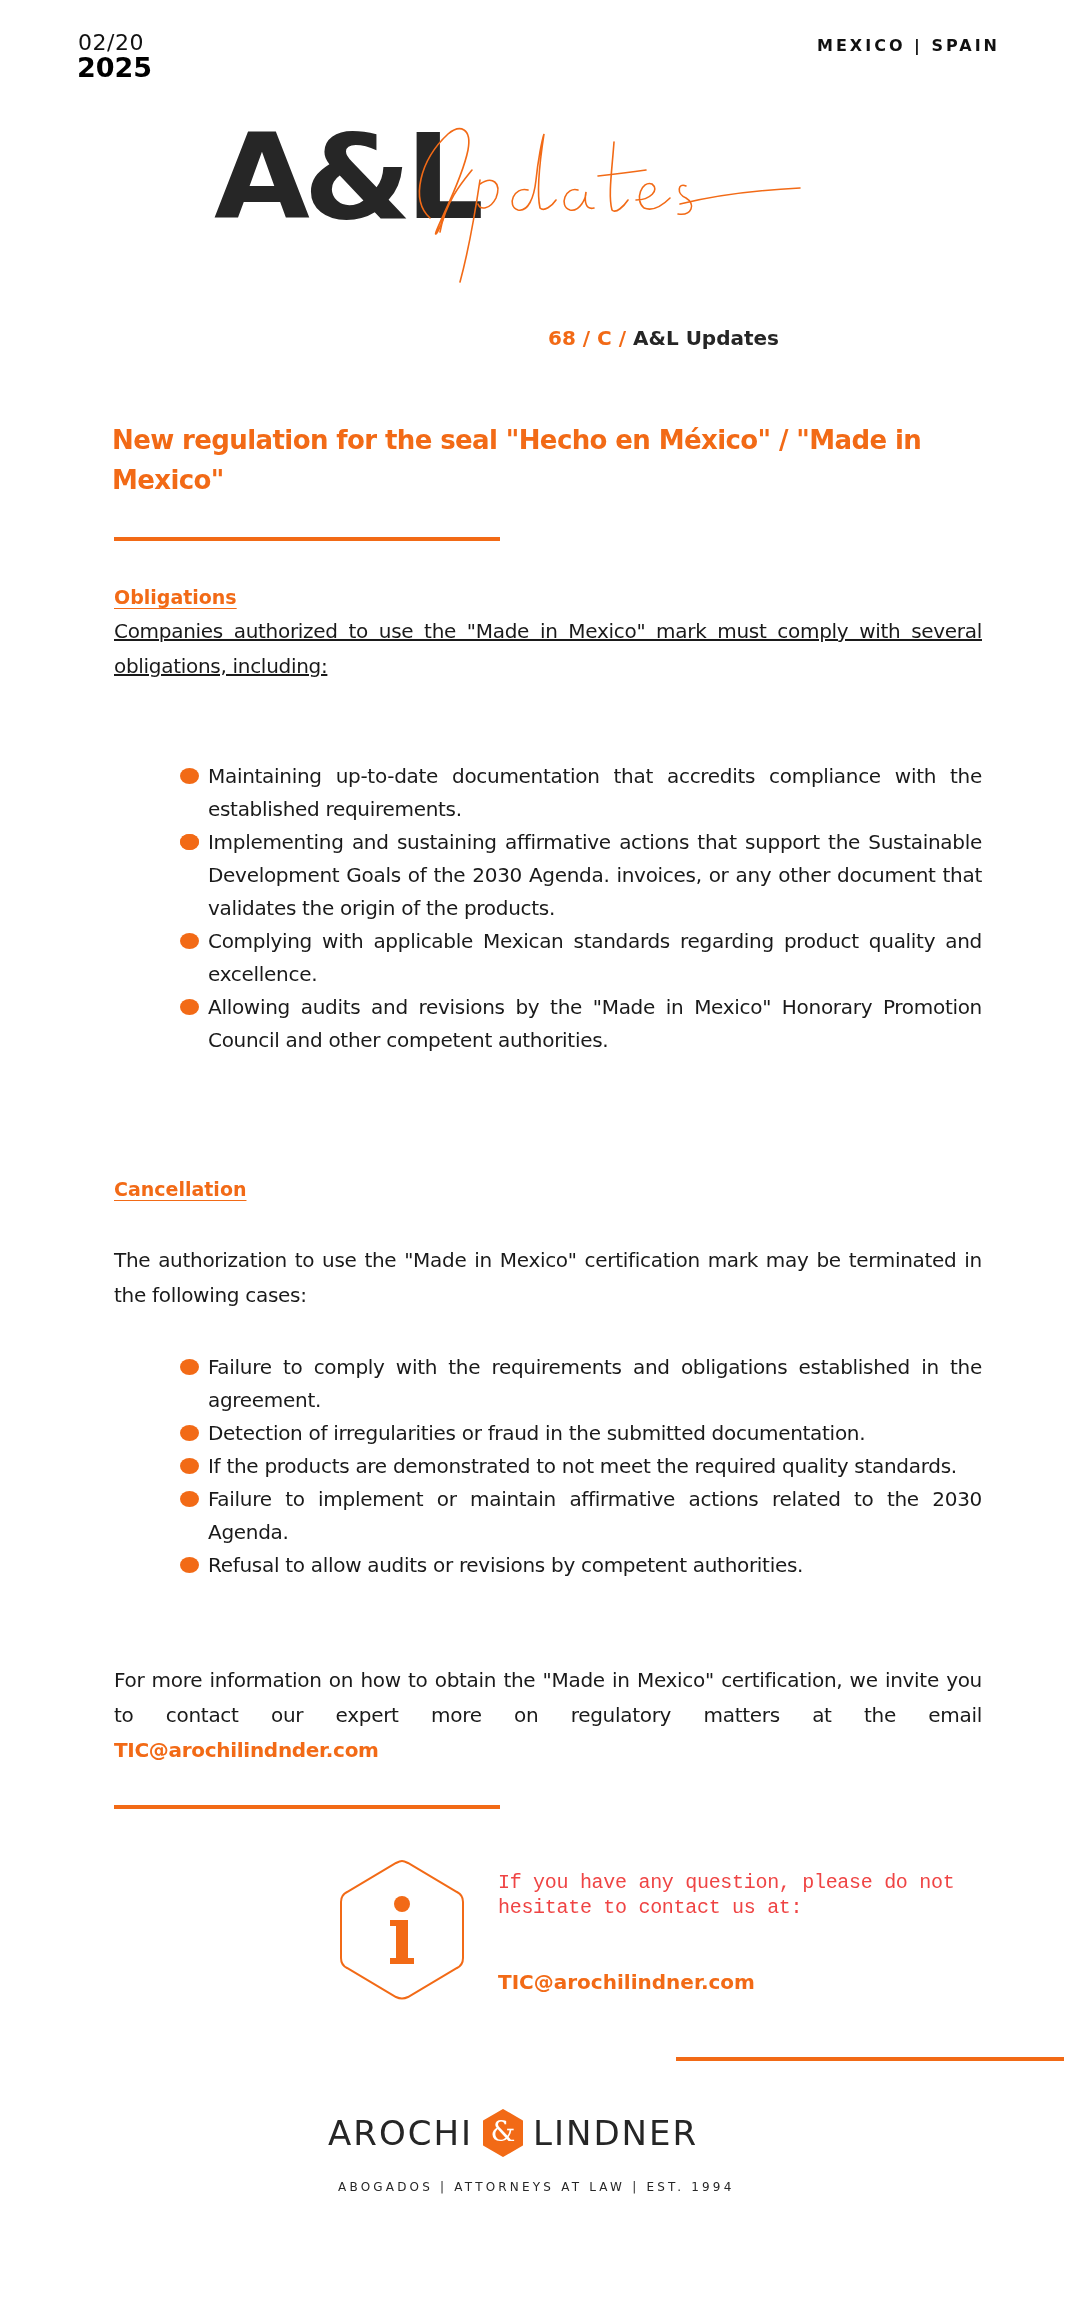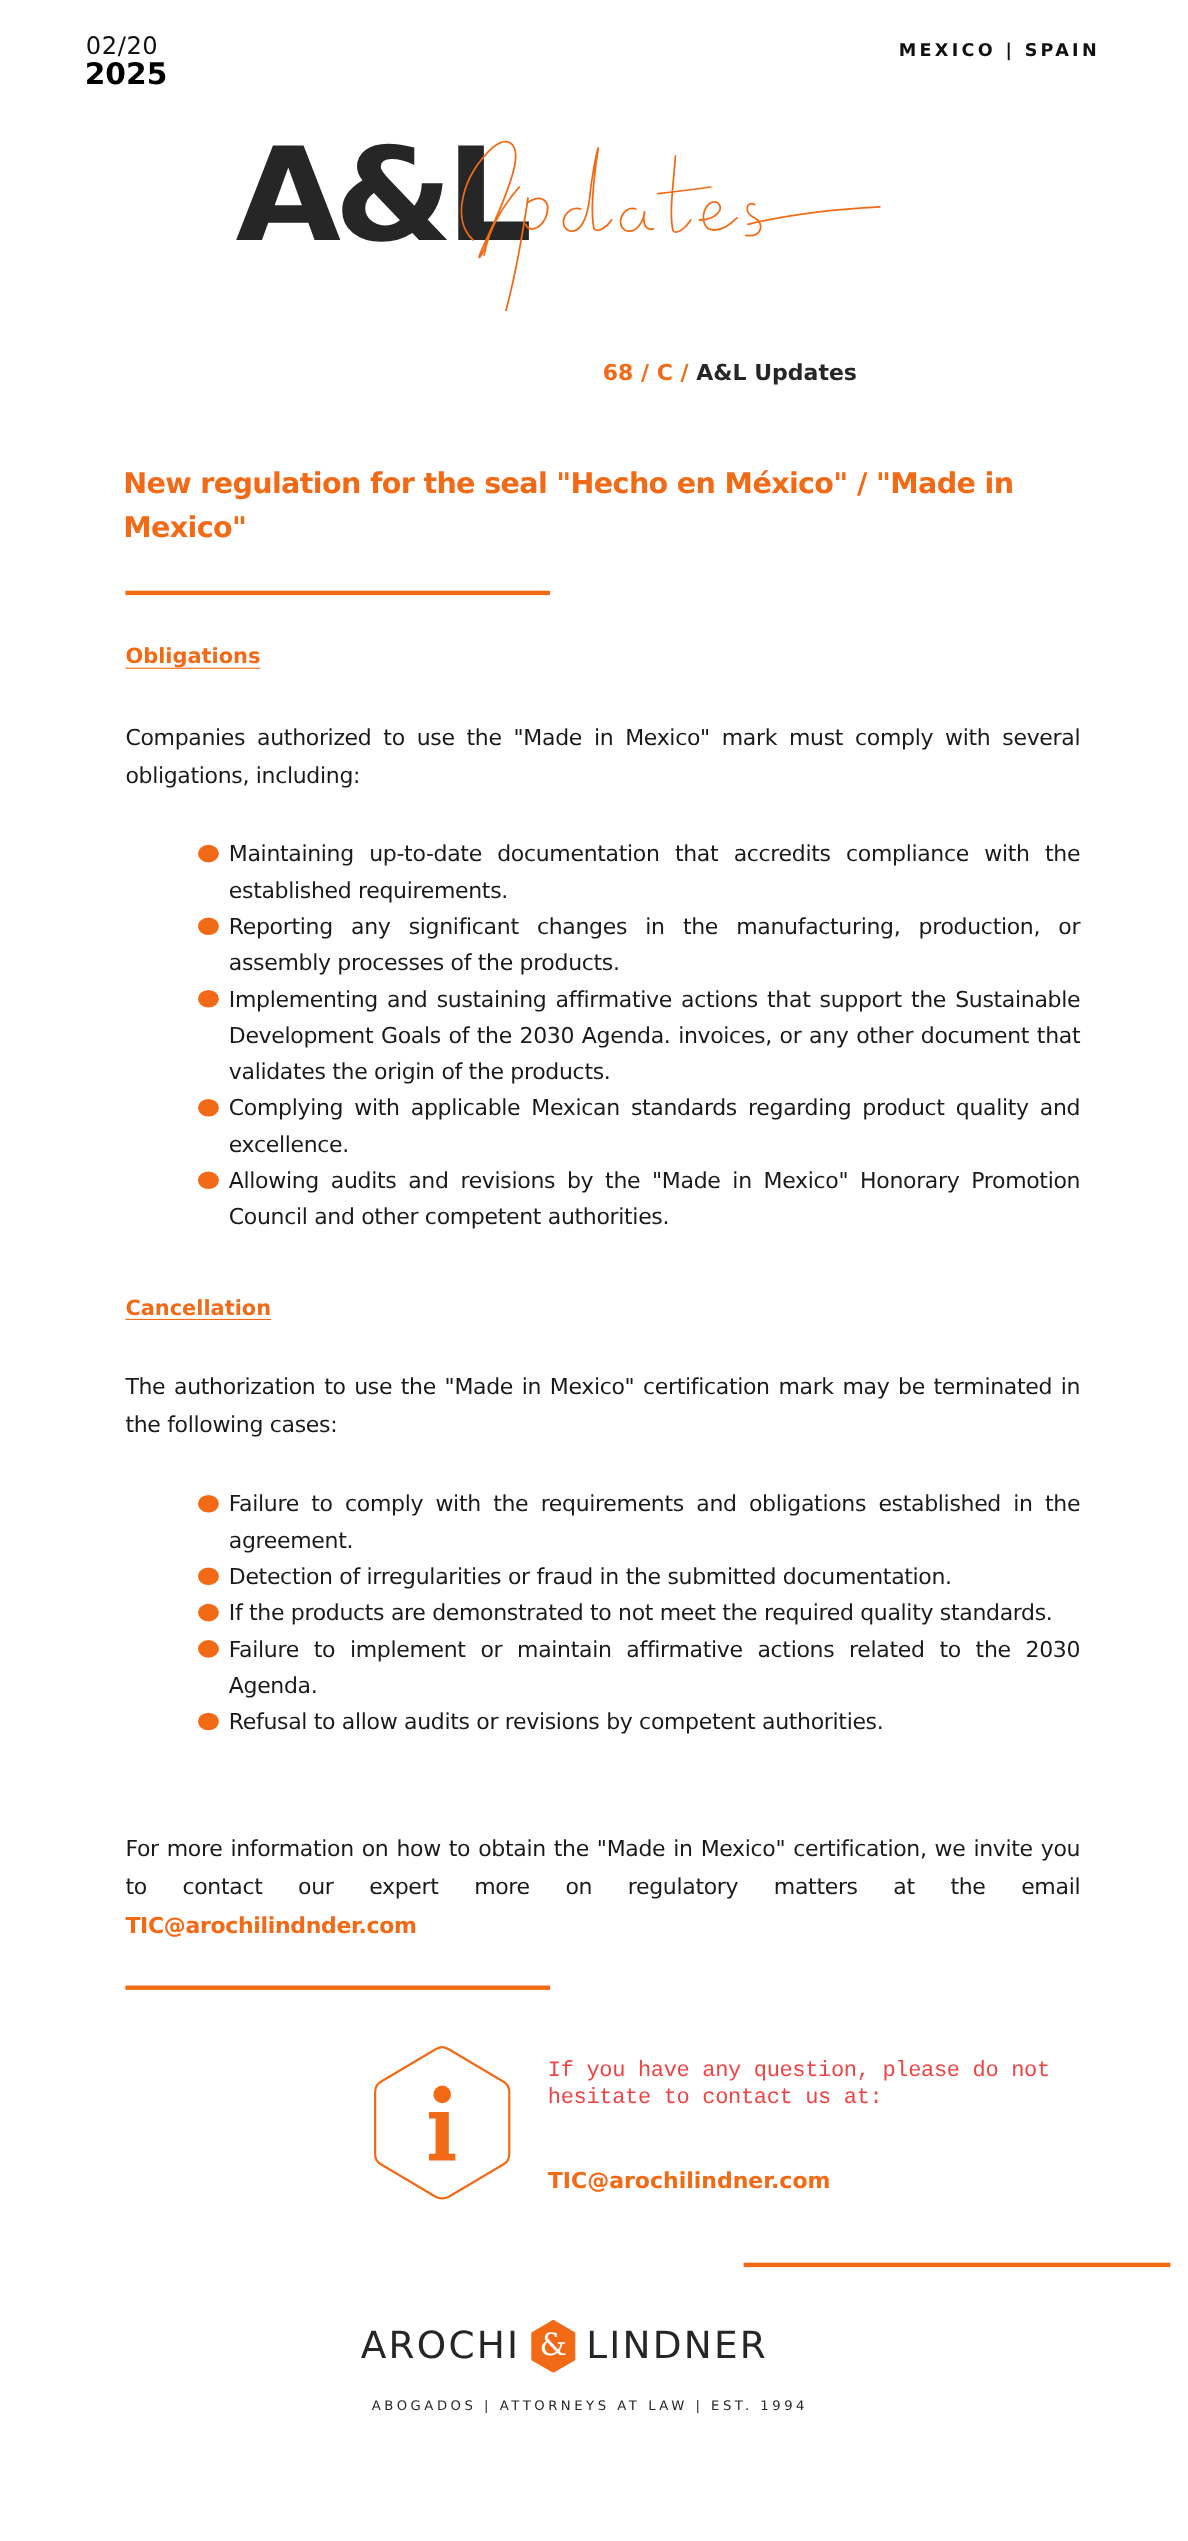--- a/index.html
+++ b/index.html
@@ -26,21 +26,21 @@
   .rule { height: 4px; background: #f26a16; }
   .rule1 { left: 114px; top: 537px; width: 386px; }
   .rule2 { left: 114px; top: 1805px; width: 386px; }
   .rule3 { left: 676px; top: 2057px; width: 388px; }
 
   .section-head { font-size: 19px; font-weight: bold; color: #f26a16; text-decoration: underline; text-underline-offset: 4px; font-family: "DejaVu Sans", sans-serif; }
   .sh1 { left: 114px; top: 586px; }
   .sh2 { left: 114px; top: 1178px; }
 
   .para { width: 868px; font-size: 20px; line-height: 35px; text-align: justify; color: #1a1a1a; font-family: "DejaVu Sans", sans-serif; letter-spacing: -0.3px; }
-  .p1 { left: 114px; top: 653px; }
+  .p1 { left: 114px; top: 614px; text-decoration: underline; }
   .p2 { left: 114px; top: 1243px; }
   .p3 { left: 114px; top: 1663px; }
   .p3 .email { color: #f26a16; font-weight: bold; }
 
   .blist { list-style: none; width: 802px; }
   .blist li { position: relative; padding-left: 28px; font-size: 20px; line-height: 33px; text-align: justify; color: #1a1a1a; font-family: "DejaVu Sans", sans-serif; letter-spacing: -0.3px; }
   .blist li .dot { position: absolute; left: 0; top: 8px; width: 19px; height: 16px; border-radius: 50%; background: #f26a16; }
   .list1 { left: 180px; top: 760px; }
   .list2 { left: 180px; top: 1351px; }
 
@@ -82,21 +82,21 @@
   <span class="o">68</span><span class="o"> / </span><span class="o">C</span><span class="o"> / </span><span class="d">A&amp;L Updates</span>
 </div>
 
 <h1 class="abs title">New regulation for the seal "Hecho en México" / "Made in Mexico"</h1>
 <div class="abs rule rule1"></div>
 
 <div class="abs section-head sh1">Obligations</div>
 <p class="abs para p1">Companies authorized to use the "Made in Mexico" mark must comply with several obligations, including:</p>
 <ul class="abs blist list1">
   <li><span class="dot"></span><span>Maintaining up-to-date documentation that accredits compliance with the established requirements.</span></li>
-  <li><span class="dot"></span><span>Reporting any significant changes in the manufacturing, production, or assembly processes of the products.</span></li>
+  <li><span class="dot"></span></li>
   <li><span class="dot"></span><span>Implementing and sustaining affirmative actions that support the Sustainable Development Goals of the 2030 Agenda. invoices, or any other document that validates the origin of the products.</span></li>
   <li><span class="dot"></span><span>Complying with applicable Mexican standards regarding product quality and excellence.</span></li>
   <li><span class="dot"></span><span>Allowing audits and revisions by the "Made in Mexico" Honorary Promotion Council and other competent authorities.</span></li>
 </ul>
 
 <div class="abs section-head sh2">Cancellation</div>
 <p class="abs para p2">The authorization to use the "Made in Mexico" certification mark may be terminated in the following cases:</p>
 <ul class="abs blist list2">
   <li><span class="dot"></span><span>Failure to comply with the requirements and obligations established in the agreement.</span></li>
   <li><span class="dot"></span><span>Detection of irregularities or fraud in the submitted documentation.</span></li>

